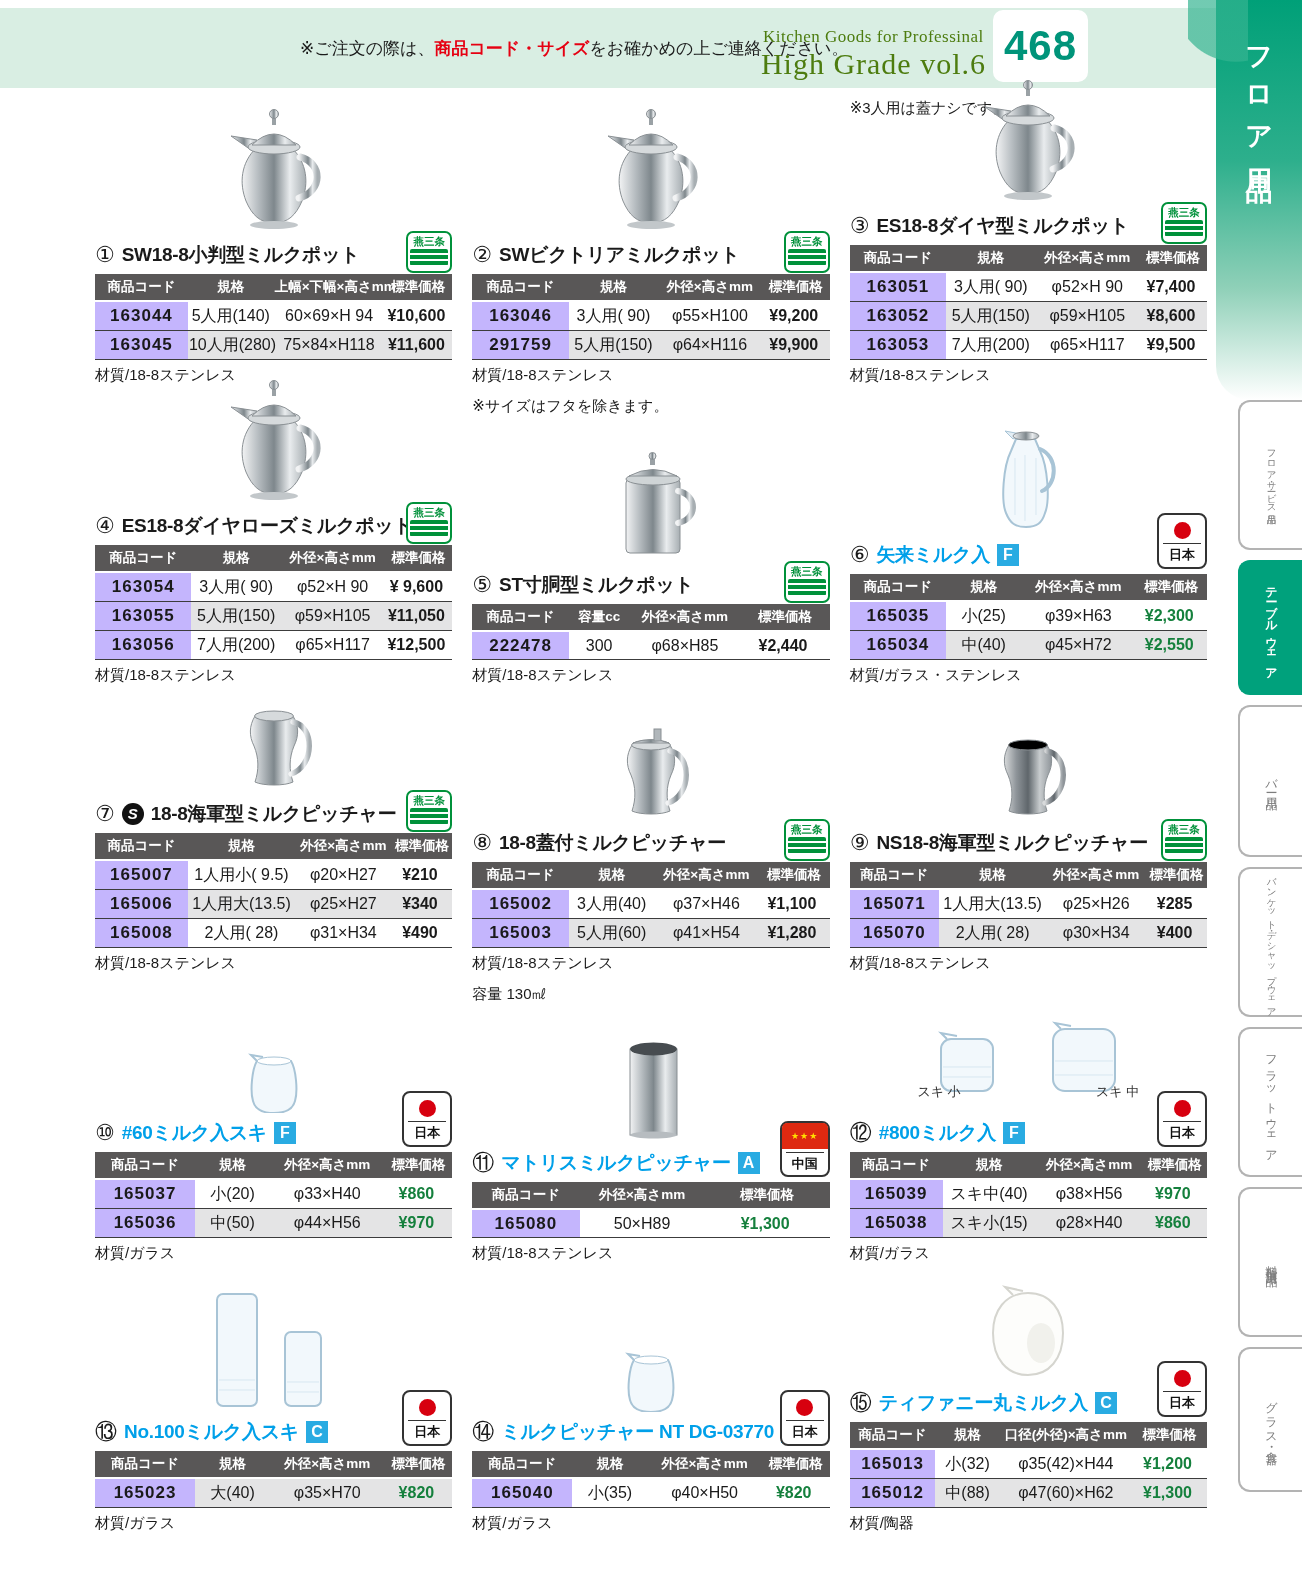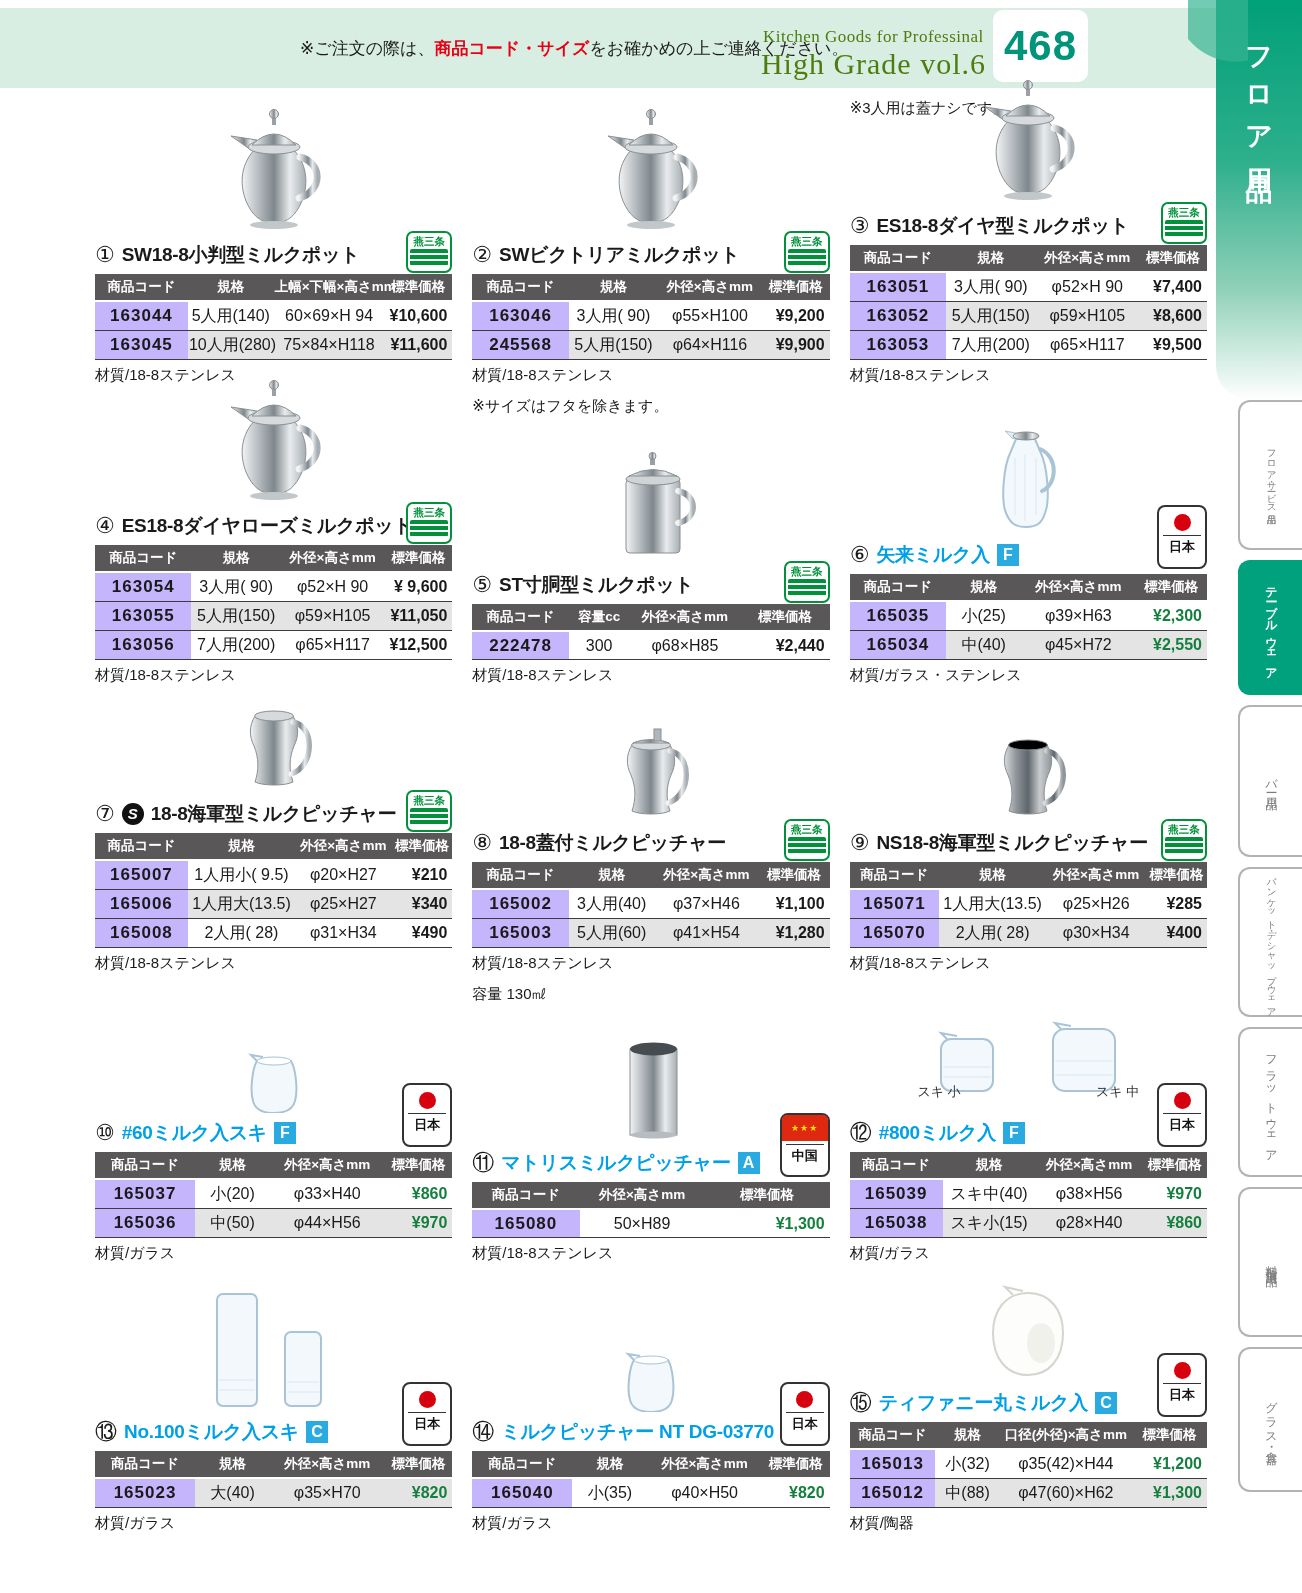--- a/index.html
+++ b/index.html
@@ -68,32 +68,32 @@
   .lbadge{display:inline-block;width:22px;height:22px;background:#29abe2;color:#fff;font-weight:bold;
           font-size:16px;line-height:22px;text-align:center;flex:0 0 auto;}
   .maker{width:22px;height:22px;border-radius:50%;background:#111;color:#fff;font-weight:bold;
          font-size:15px;line-height:22px;text-align:center;flex:0 0 auto;font-style:italic;}
   
   .obadge{position:absolute;right:0;}
   .tsubame{bottom:-2px;width:46px;height:42px;box-sizing:border-box;border:2.5px solid #00913a;border-radius:7px;background:#fff;padding:2px 2px;}
   .tsubame .t{font-size:10.5px;font-weight:bold;color:#00913a;text-align:center;line-height:1.2;}
   .tsubame .g{height:17px;margin-top:1px;border-radius:2px;background:
       repeating-linear-gradient(#00913a 0 4px, #ffffff 4px 6px);}
-  .japan,.china{bottom:2px;width:50px;height:64px;box-sizing:border-box;border:2px solid #333;border-radius:8px;background:#fff;text-align:center;}
+  .japan,.china{bottom:2px;width:50px;height:56px;box-sizing:border-box;border:2px solid #333;border-radius:8px;background:#fff;text-align:center;}
   .japan .dot{width:17px;height:17px;border-radius:50%;background:#d7000f;margin:7px auto 4px;}
   .japan .t,.china .t{font-size:13px;font-weight:bold;color:#111;border-top:1.5px solid #333;margin:0 4px;padding-top:2px;}
   .china .flag{height:26px;background:#de2910;border-radius:5px 5px 0 0;color:#ffde00;font-size:9px;line-height:26px;letter-spacing:1px;}
   .china .t{margin-top:3px;}
   
   table{width:100%;border-collapse:collapse;table-layout:fixed;}
   thead th{background:#595757;color:#fff;font-size:13.5px;font-weight:bold;padding:4px 1px;border-bottom:2px solid #fff;white-space:nowrap;}
   tbody td{font-size:16px;color:#1a1a1a;padding:3.5px 1px;border-bottom:1.6px solid #3c3c3c;text-align:center;white-space:nowrap;}
   tbody td.code{background:#c4b5fd;font-weight:bold;font-size:17px;letter-spacing:1px;}
   tbody tr.alt td:not(.code){background:#e4e4e5;}
-  tbody td.price{text-align:right;font-weight:bold;padding-right:5px;}
+  tbody td.price{font-weight:bold;padding-right:5px;}
   tbody td.price.blue{color:#15803d;}
   .material{font-size:15px;color:#1a1a1a;margin-top:6px;}
   
   svg{display:block;}
 </style>
 </head>
 <body>
 
 <header>
   <p class="notice"><span>※ご注文の際は、</span><span class="red">商品コード・サイズ</span><span>をお確かめの上ご連絡ください。</span></p>
@@ -229,21 +229,21 @@
           </tr>
         </thead>
         <tbody>
           <tr>
             <td class="code">163046</td>
             <td class="">3人用( 90)</td>
             <td class="">φ55×H100</td>
             <td class=" price">¥9,200</td>
           </tr>
           <tr class="alt">
-            <td class="code">245568</td>
+            <td class="code">291759</td>
             <td class="">5人用(150)</td>
             <td class="">φ64×H116</td>
             <td class=" price">¥9,900</td>
           </tr>
         </tbody>
       </table>
       <div class="material">材質/18-8ステンレス</div>
     </section>
     <section class="cell">
       <div class="prenote">※3人用は蓋ナシです。</div>

